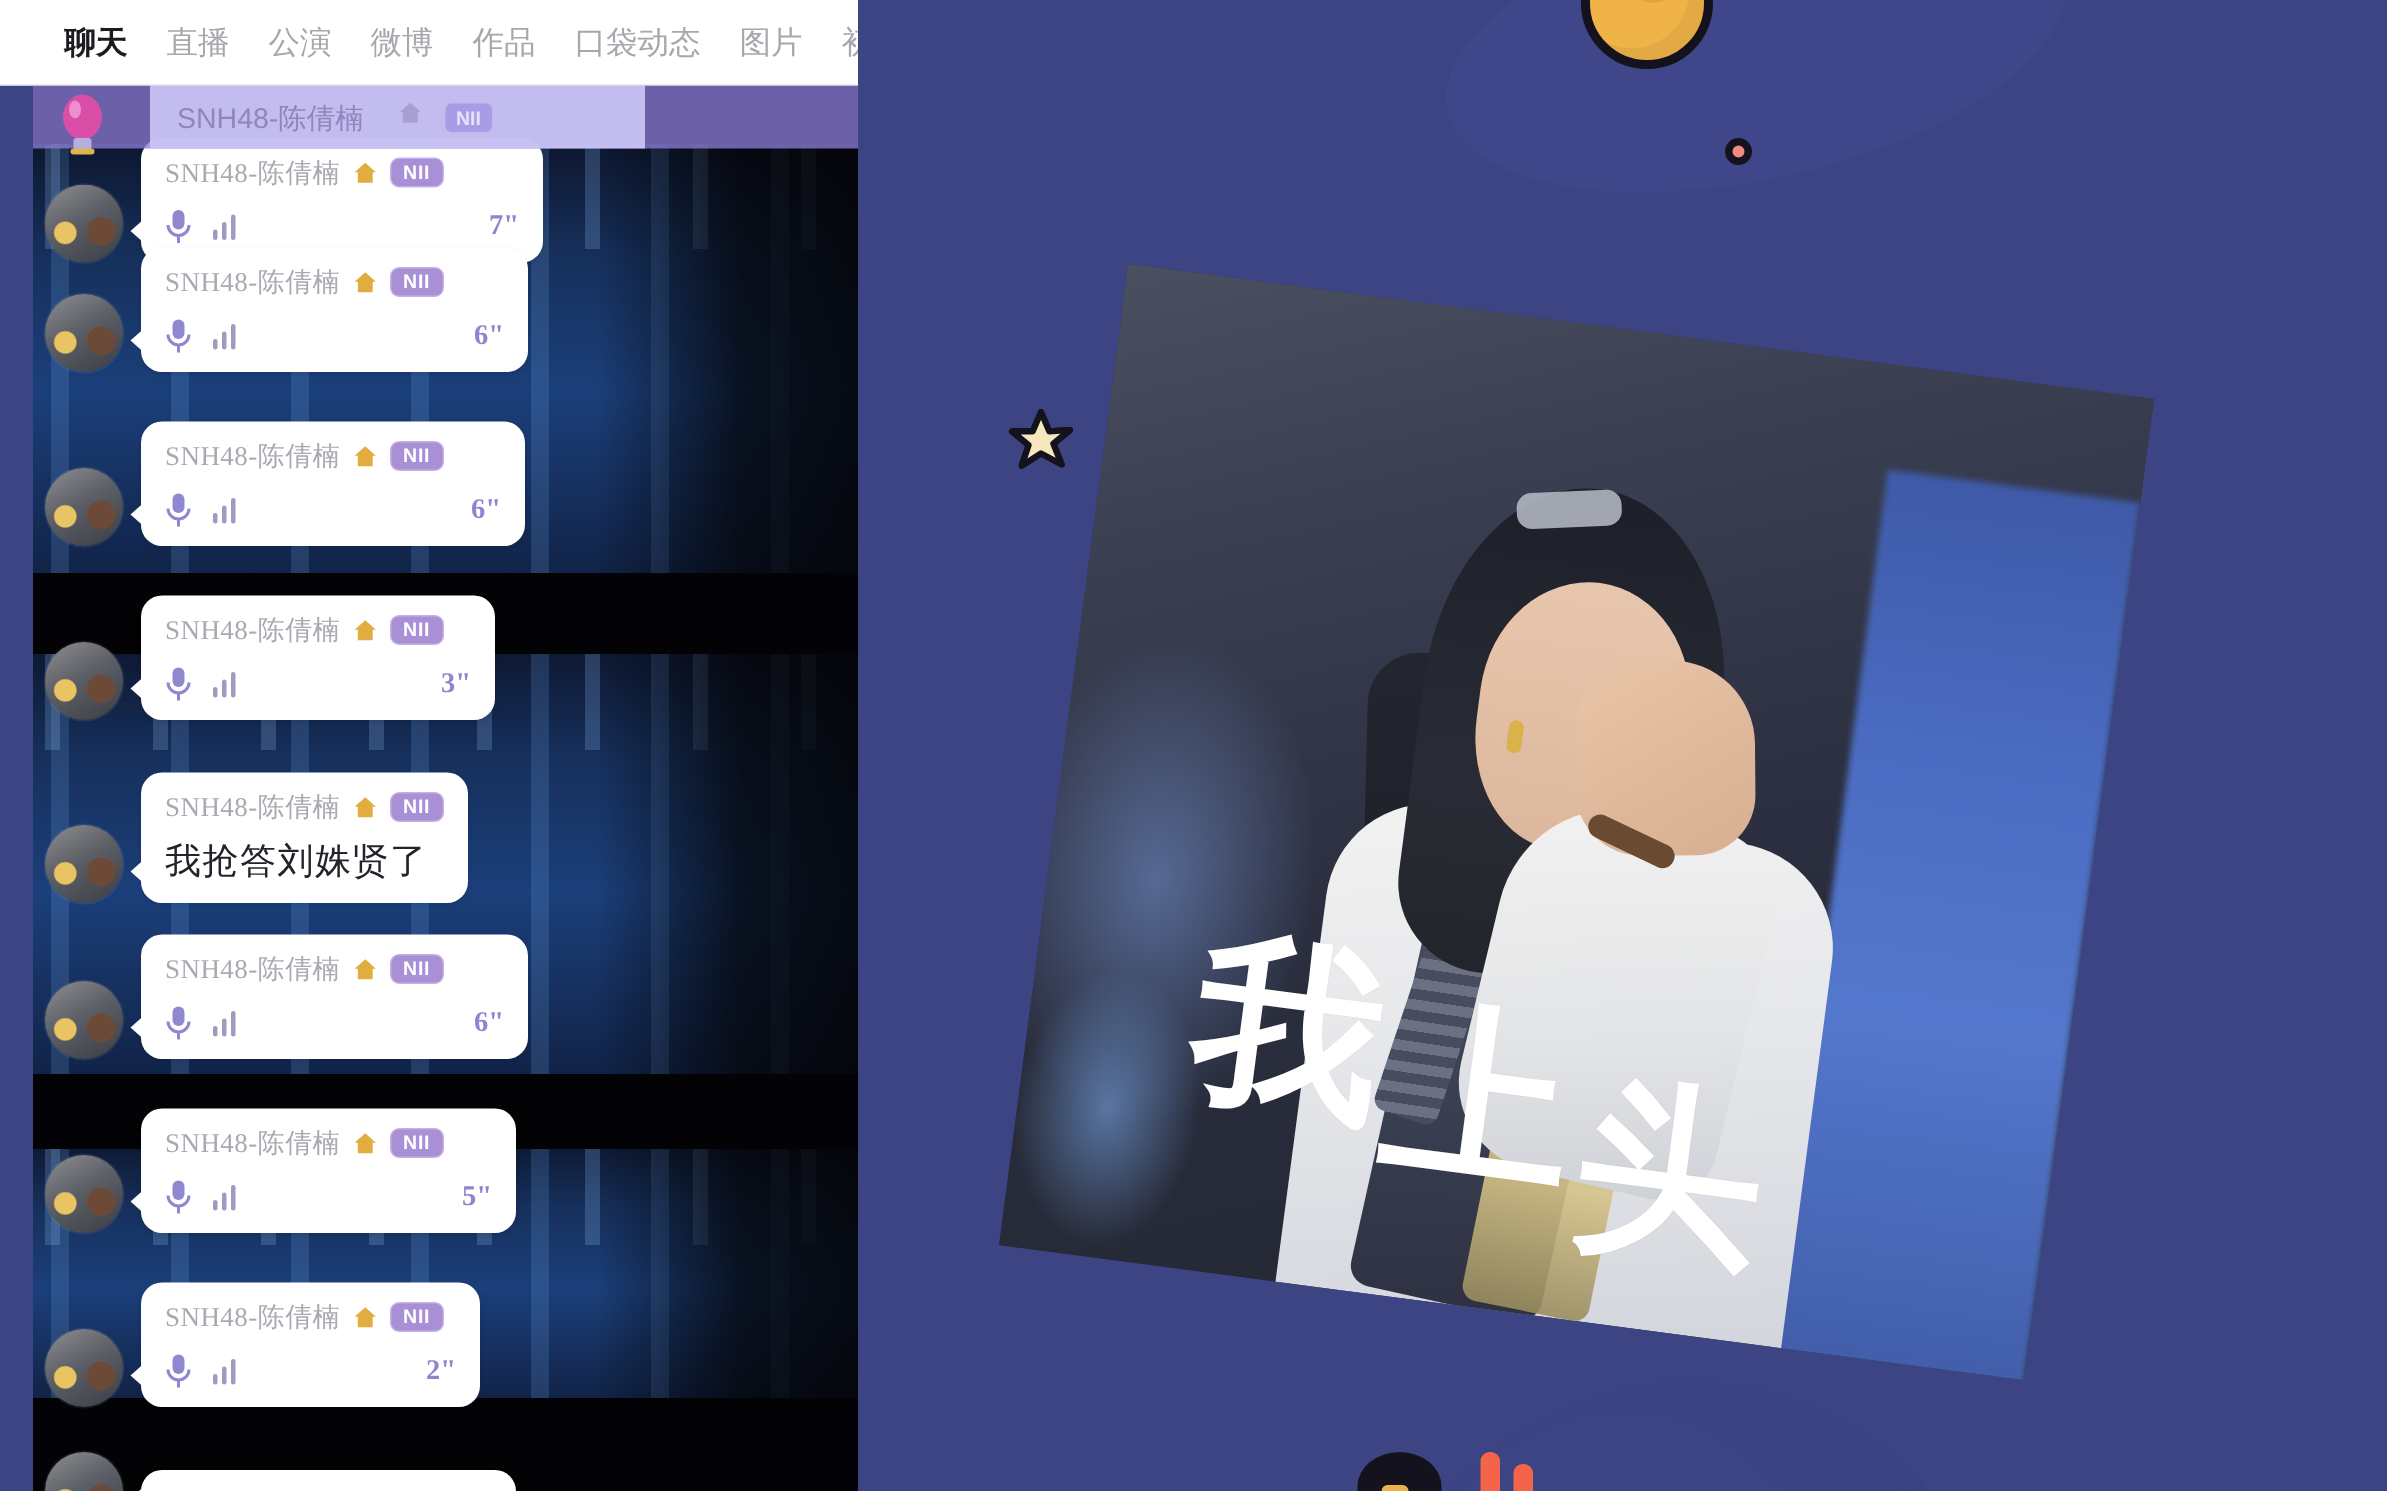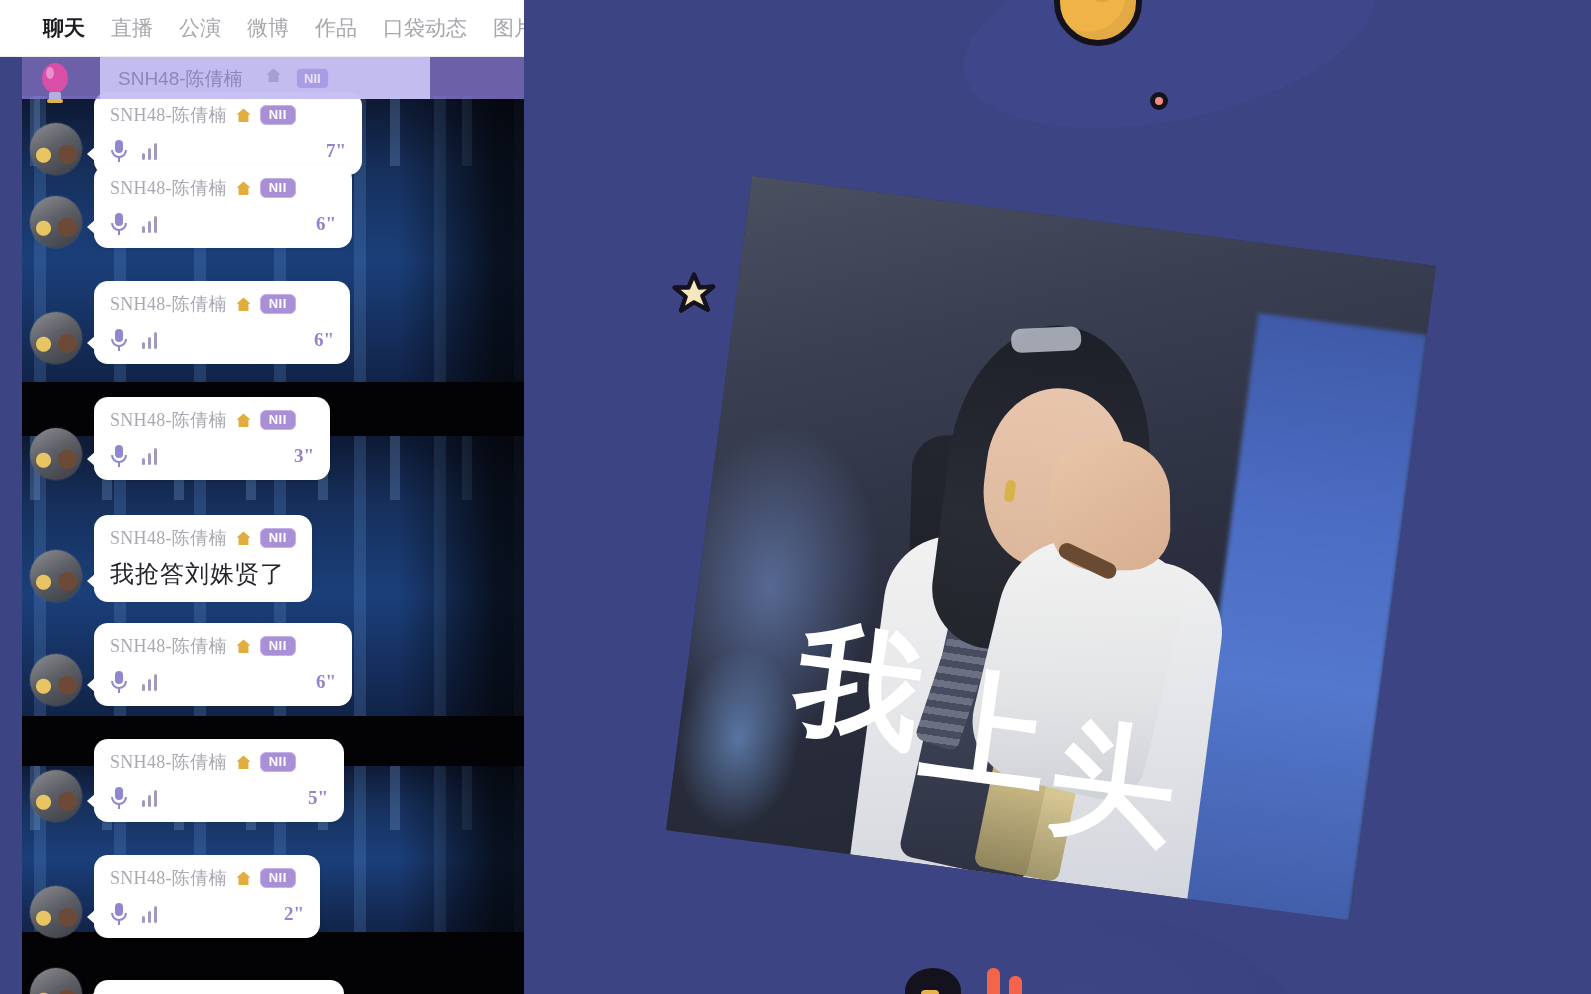--- a/index.html
+++ b/index.html
@@ -169,21 +169,21 @@
     font-family: "DejaVu Sans", "Liberation Sans", sans-serif;
     text-shadow: 0 0 1px rgba(0,0,0,.08);
     white-space: nowrap;
     transform: rotate(0deg);
   }
   .ph-caption .c2 { display:inline-block; transform: translateY(28px); }
   .ph-caption .c3 { display:inline-block; transform: translateY(62px); }
 
   
   .chat-panel {
-    position: absolute; left: 0; top: 0; width: 524px; height: 994px;
+    position: absolute; left: 0; top: 0; width: 572px; height: 994px;
     overflow: hidden;
     background: #000;
     padding-left: 20px;
   }
   .left-strip {
     position: absolute; left: 0; top: 0; width: 22px; height: 994px;
     background: #3c4483; z-index: 9;
   }
   .video-bg { position:absolute; left:0; top:0; width:638px; height:994px; background:#050608; }
   .vb-band {

